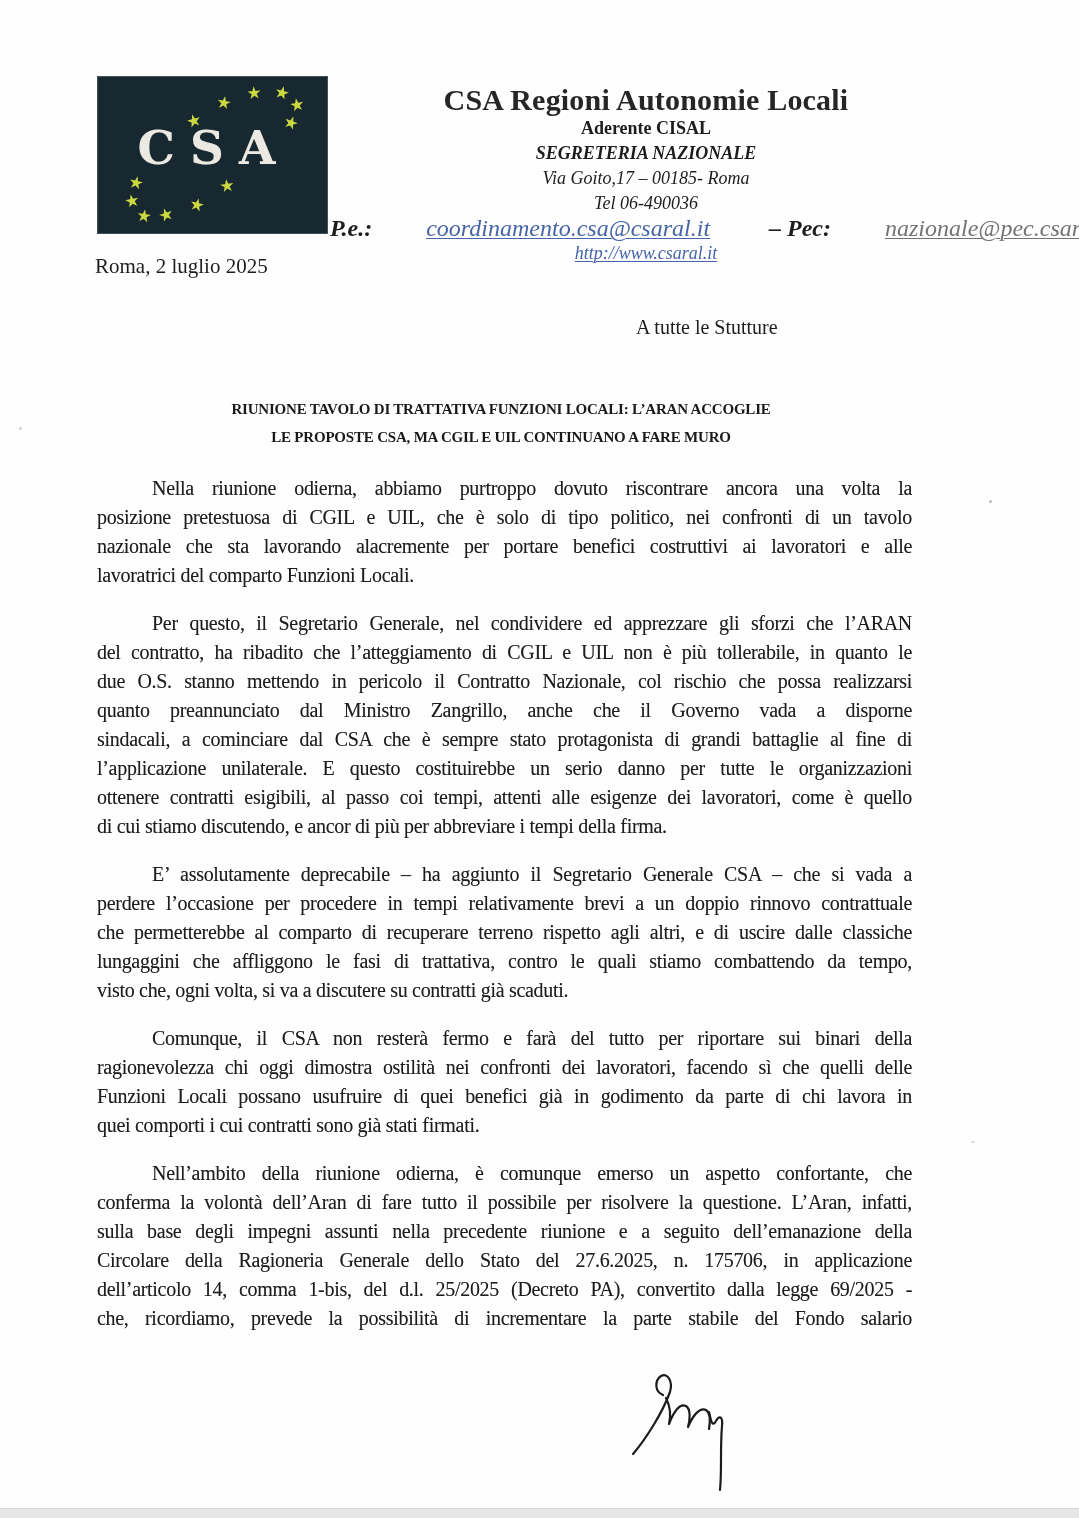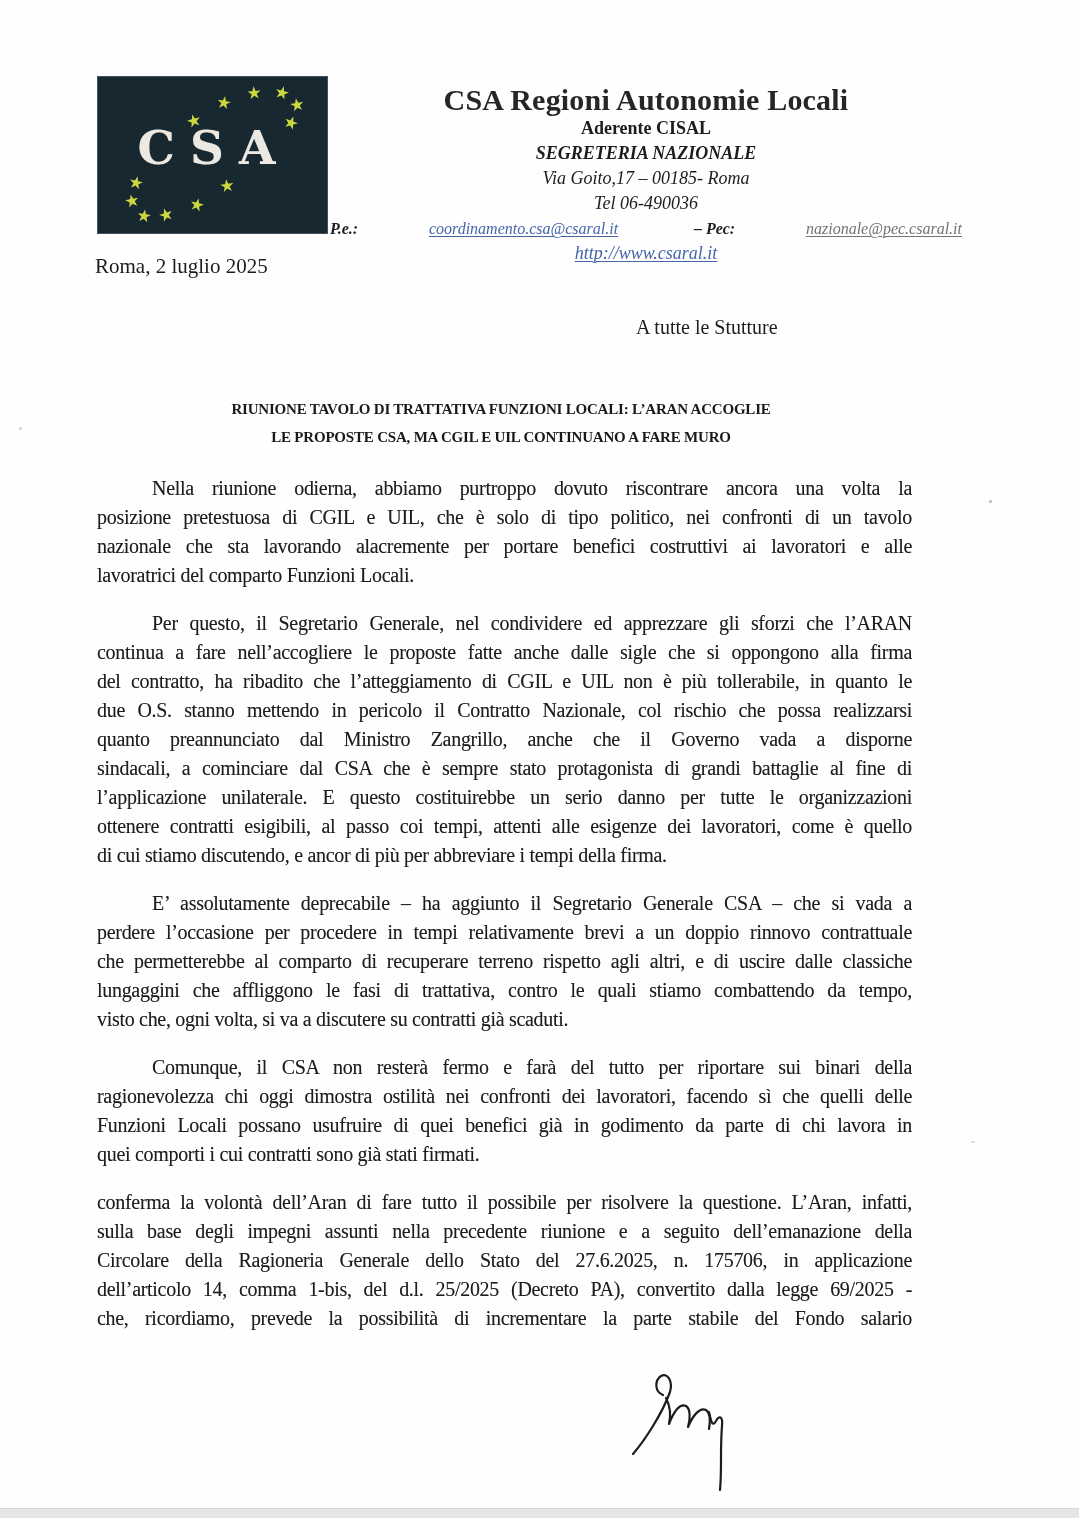--- a/index.html
+++ b/index.html
@@ -42,21 +42,21 @@
     position:absolute;left:330px;top:83px;width:632px;
     text-align:center;
   }
   .lh-org{
     font-size:30px;font-weight:700;line-height:33px;color:#262626;
     white-space:nowrap;letter-spacing:.2px;
   }
   .lh-line{font-size:18px;line-height:25px;white-space:nowrap;}
   .b{font-weight:700;}
   .i{font-style:italic;}
-  .lh-contact{display:flex;justify-content:space-between;align-items:baseline;font-size:16px;line-height:25px;white-space:nowrap;}
+  .lh-contact{display:flex;justify-content:space-between;align-items:baseline;font-size:24px;line-height:25px;white-space:nowrap;gap:47px;}
   .lh-contact .lbl{font-style:italic;font-weight:700;margin-right:7px;}
   .lh-contact .mid{font-style:italic;font-weight:700;margin:0 7px 0 12px;}
   .lh-link{
     font-style:italic;
     text-decoration:underline;
     text-underline-offset:2px;
     text-decoration-thickness:1px;
     cursor:pointer;
   }
 
@@ -152,21 +152,20 @@
 
   <div class="letter-body">
       <div class="paragraph">
         <div class="ln first">Nella riunione odierna, abbiamo purtroppo dovuto riscontrare ancora una volta la</div>
         <div class="ln">posizione pretestuosa di CGIL e UIL, che è solo di tipo politico, nei confronti di un tavolo</div>
         <div class="ln">nazionale che sta lavorando alacremente per portare benefici costruttivi ai lavoratori e alle</div>
         <div class="ln last">lavoratrici del comparto Funzioni Locali.</div>
       </div>
       <div class="paragraph">
         <div class="ln first">Per questo, il Segretario Generale, nel condividere ed apprezzare gli sforzi che l’ARAN</div>
-        <div class="ln">continua a fare nell’accogliere le proposte fatte anche dalle sigle che si oppongono alla firma</div>
         <div class="ln">del contratto, ha ribadito che l’atteggiamento di CGIL e UIL non è più tollerabile, in quanto le</div>
         <div class="ln">due O.S. stanno mettendo in pericolo il Contratto Nazionale, col rischio che possa realizzarsi</div>
         <div class="ln">quanto preannunciato dal Ministro Zangrillo, anche che il Governo vada a disporne</div>
         <div class="ln">sindacali, a cominciare dal CSA che è sempre stato protagonista di grandi battaglie al fine di</div>
         <div class="ln">l’applicazione unilaterale. E questo costituirebbe un serio danno per tutte le organizzazioni</div>
         <div class="ln">ottenere contratti esigibili, al passo coi tempi, attenti alle esigenze dei lavoratori, come è quello</div>
         <div class="ln last">di cui stiamo discutendo, e ancor di più per abbreviare i tempi della firma.</div>
       </div>
       <div class="paragraph">
         <div class="ln first">E’ assolutamente deprecabile – ha aggiunto il Segretario Generale CSA – che si vada a</div>
@@ -175,20 +174,21 @@
         <div class="ln">lungaggini che affliggono le fasi di trattativa, contro le quali stiamo combattendo da tempo,</div>
         <div class="ln last">visto che, ogni volta, si va a discutere su contratti già scaduti.</div>
       </div>
       <div class="paragraph">
         <div class="ln first">Comunque, il CSA non resterà fermo e farà del tutto per riportare sui binari della</div>
         <div class="ln">ragionevolezza chi oggi dimostra ostilità nei confronti dei lavoratori, facendo sì che quelli delle</div>
         <div class="ln">Funzioni Locali possano usufruire di quei benefici già in godimento da parte di chi lavora in</div>
         <div class="ln last">quei comporti i cui contratti sono già stati firmati.</div>
       </div>
       <div class="paragraph">
+        <div class="ln first">Nell’ambito della riunione odierna, è comunque emerso un aspetto confortante, che</div>
         <div class="ln">conferma la volontà dell’Aran di fare tutto il possibile per risolvere la questione. L’Aran, infatti,</div>
         <div class="ln">sulla base degli impegni assunti nella precedente riunione e a seguito dell’emanazione della</div>
         <div class="ln">Circolare della Ragioneria Generale dello Stato del 27.6.2025, n. 175706, in applicazione</div>
         <div class="ln">dell’articolo 14, comma 1-bis, del d.l. 25/2025 (Decreto PA), convertito dalla legge 69/2025 -</div>
         <div class="ln">che, ricordiamo, prevede la possibilità di incrementare la parte stabile del Fondo salario</div>
       </div>
     </div>
 
   <svg class="signature" viewBox="0 0 140 140" xmlns="http://www.w3.org/2000/svg">
     <path d="M 33 92 C 45 78, 62 52, 70 30 C 73 20, 68 10, 61 14 C 54 19, 55 30, 63 33"></path>

